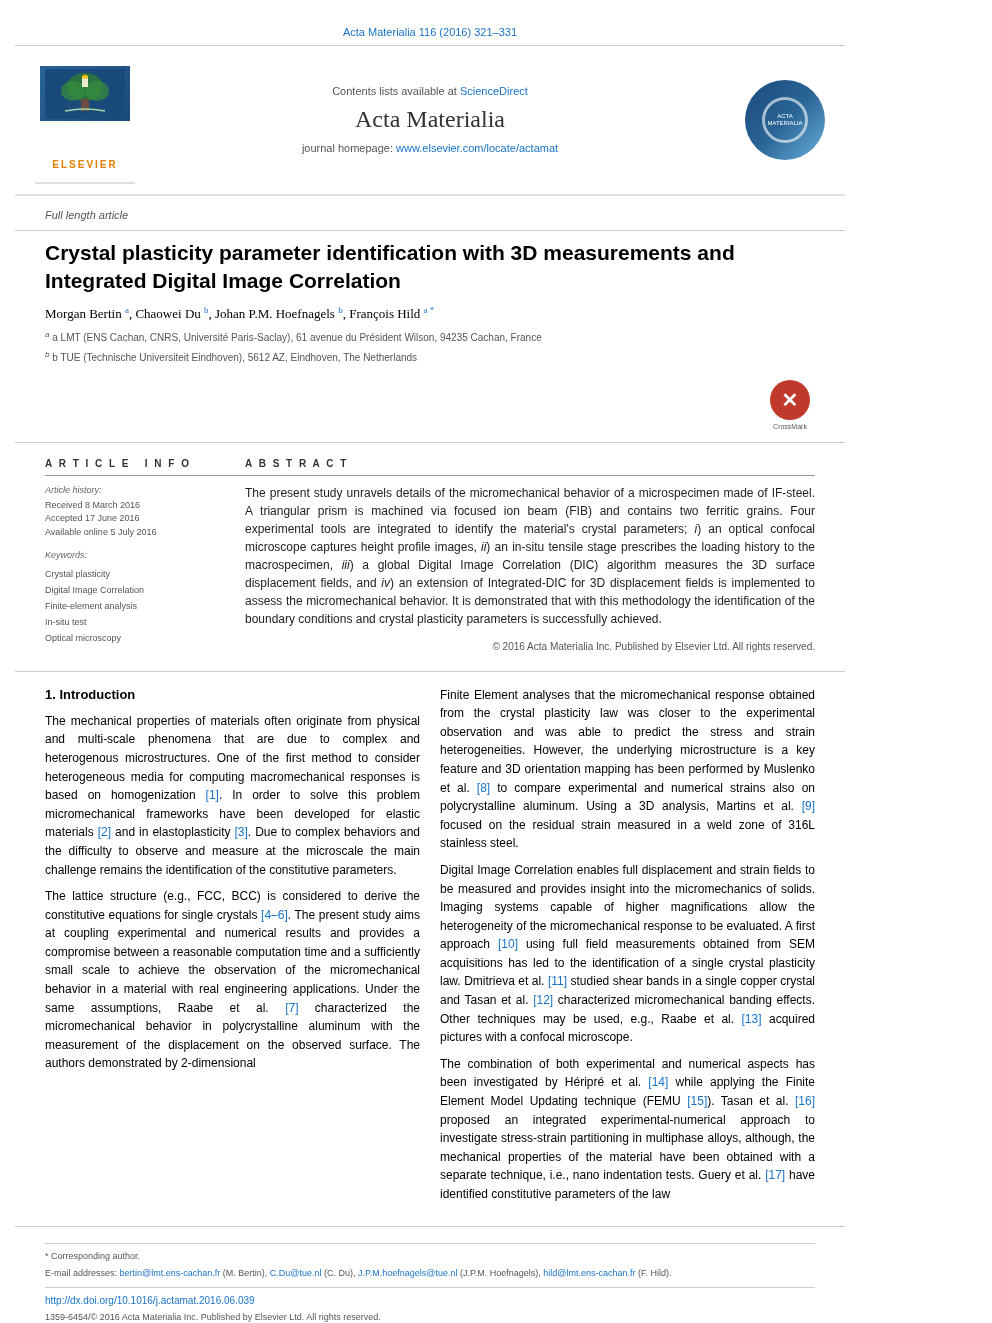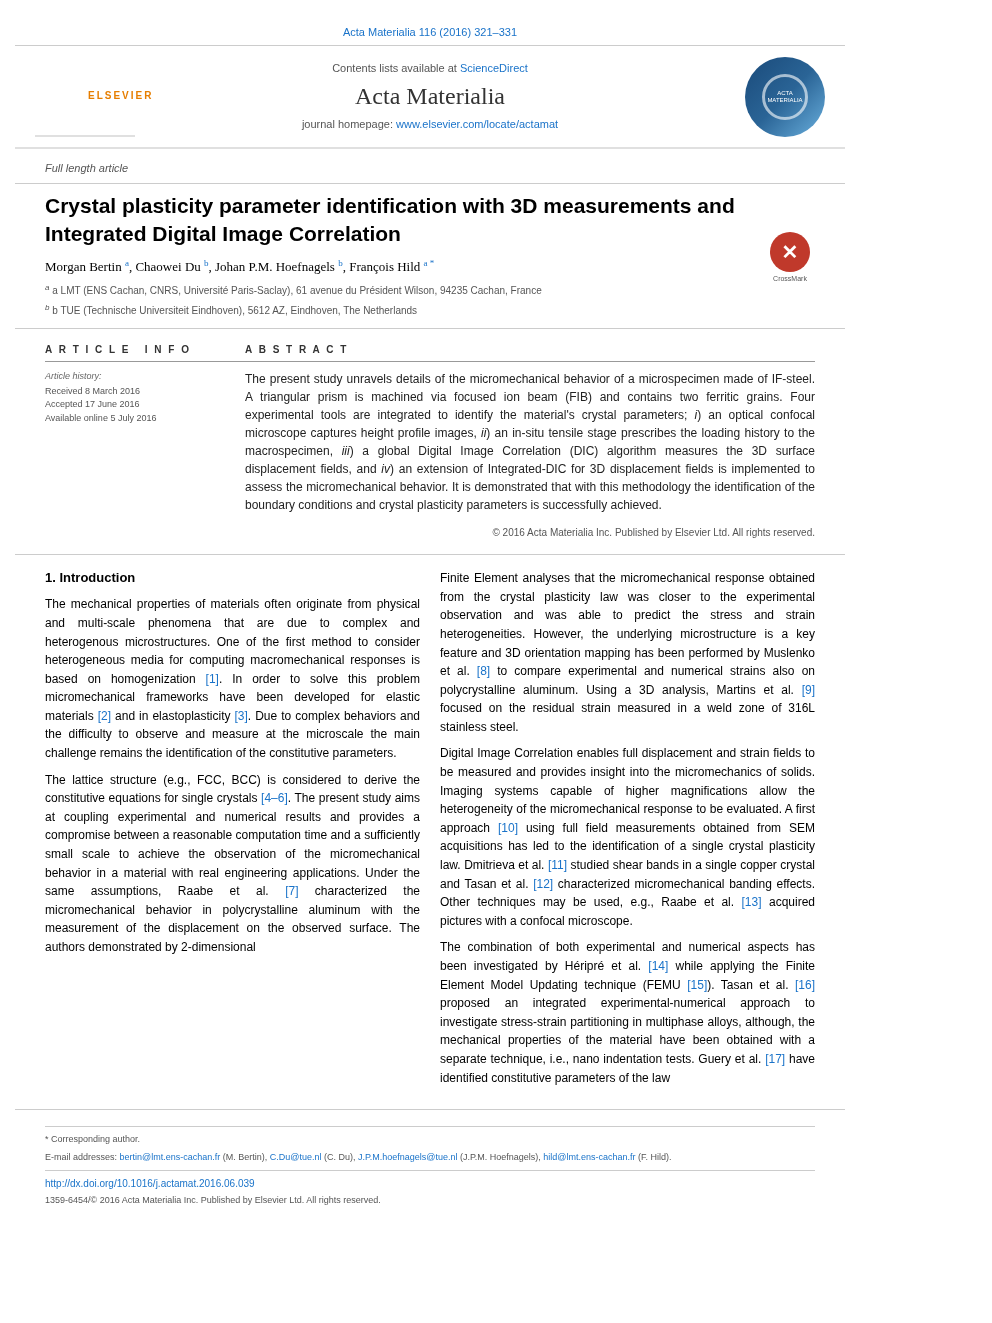--- a/index.html
+++ b/index.html
@@ -33,21 +33,21 @@
     .journal-header {
       display: flex;
       align-items: center;
       padding: 10px 20px;
       border-bottom: 2px solid #e0e0e0;
       gap: 10px;
     }
     .journal-header .elsevier-logo {
       width: 100px;
       display: flex;
-      flex-direction: row;
+      flex-direction: column;
       align-items: center;
       gap: 33px;
     }
     .elsevier-logo-box {
       background: linear-gradient(135deg, #2a6496, #1a4a7a);
       width: 90px;
       height: 55px;
       display: flex;
       align-items: center;
       justify-content: center;
@@ -138,23 +138,24 @@
     .article-type-label {
       font-family: Arial, sans-serif;
       font-size: 11px;
       font-style: italic;
       color: #555;
     }
     
     .article-title-section {
       padding: 8px 30px 10px 30px;
       display: flex;
-      align-items: center;
+      align-items: flex-end;
       gap: 10px;
       border-bottom: 1px solid #ccc;
+      flex-direction: column;
     }
     .article-title-text {
       flex: 1;
     }
     .article-title {
       font-size: 21px;
       font-family: Arial, sans-serif;
       font-weight: bold;
       color: #000;
       line-height: 1.3;
@@ -436,20 +437,28 @@
 
       <div class="article-info-group">
         <div class="info-label">Article history:</div>
         <div class="info-dates">
           <div>Received 8 March 2016</div>
           <div>Accepted 17 June 2016</div>
           <div>Available online 5 July 2016</div>
         </div>
       </div>
 
+      <div class="article-info-group">
+        <div class="keywords-label">Keywords:</div>
+        <div class="keyword-item">Crystal plasticity</div>
+        <div class="keyword-item">Digital Image Correlation</div>
+        <div class="keyword-item">Finite-element analysis</div>
+        <div class="keyword-item">In-situ test</div>
+        <div class="keyword-item">Optical microscopy</div>
+      </div>
     </div>
 
     <div class="col-right">
       <div class="section-header">A B S T R A C T</div>
       <div class="abstract-text">
         The present study unravels details of the micromechanical behavior of a microspecimen made of IF-steel. A triangular prism is <span>machined</span> via focused ion beam (FIB) and contains two ferritic grains. Four experimental tools are integrated to identify the material's crystal parameters; <em>i</em>) an optical confocal microscope captures height profile images, <em>ii</em>) an in-situ tensile stage prescribes the loading history to the macrospecimen, <em>iii</em>) a global Digital Image Correlation (DIC) algorithm measures the 3D surface displacement fields, and <em>iv</em>) an extension of Integrated-DIC for 3D displacement fields is implemented to assess the micromechanical behavior. It is demonstrated that with this methodology the identification of the boundary conditions and crystal plasticity parameters is successfully achieved.
       </div>
       <div class="copyright-line">© 2016 Acta Materialia Inc. Published by Elsevier Ltd. All rights reserved.</div>
     </div>
   </div>

